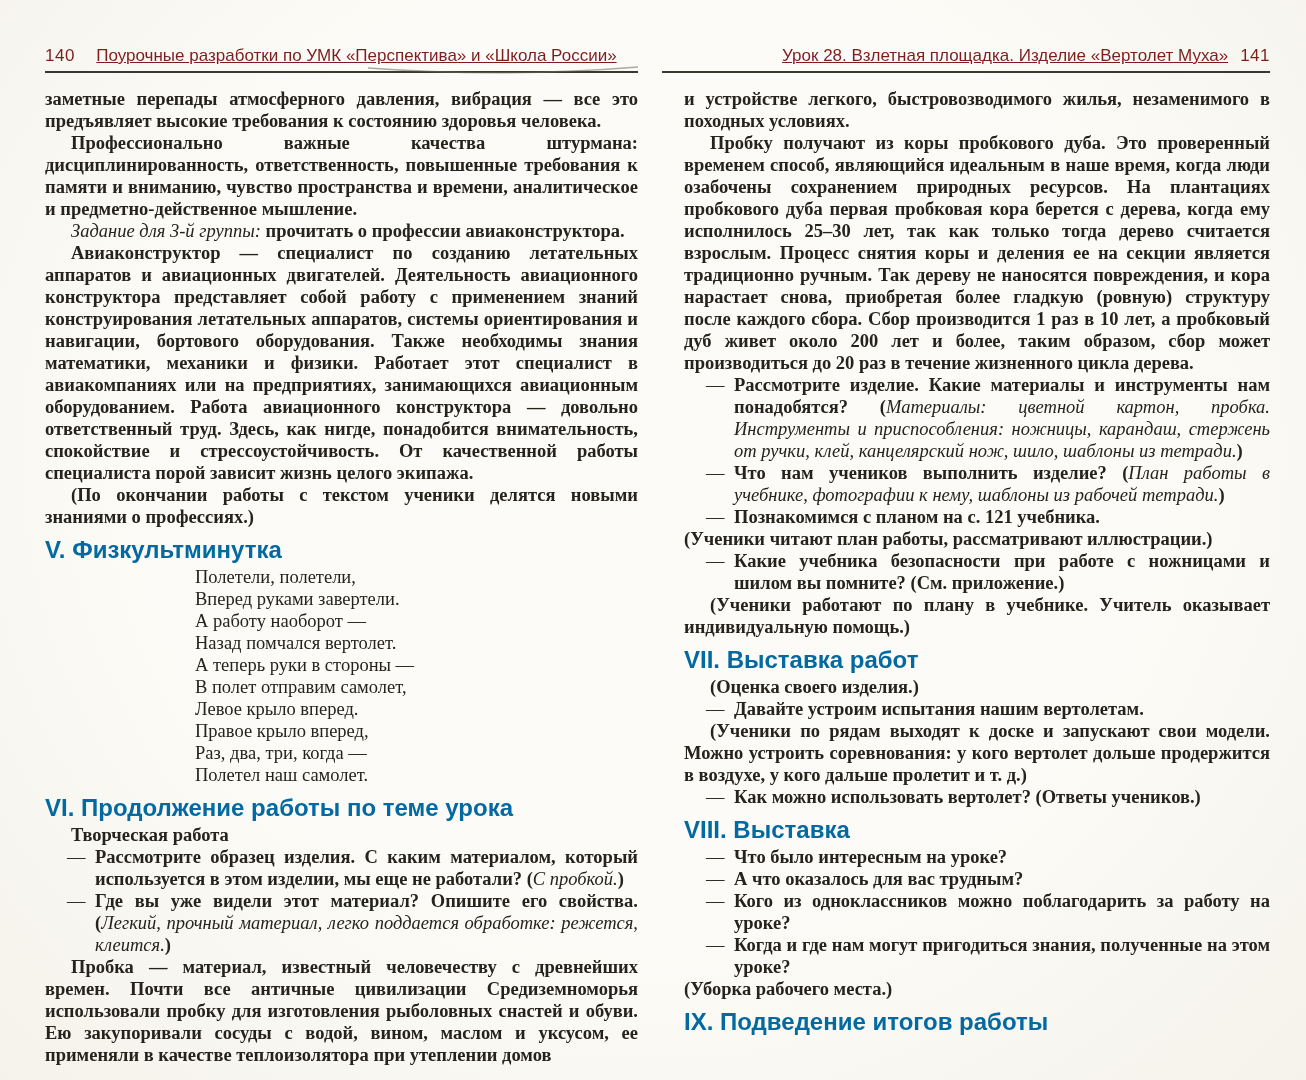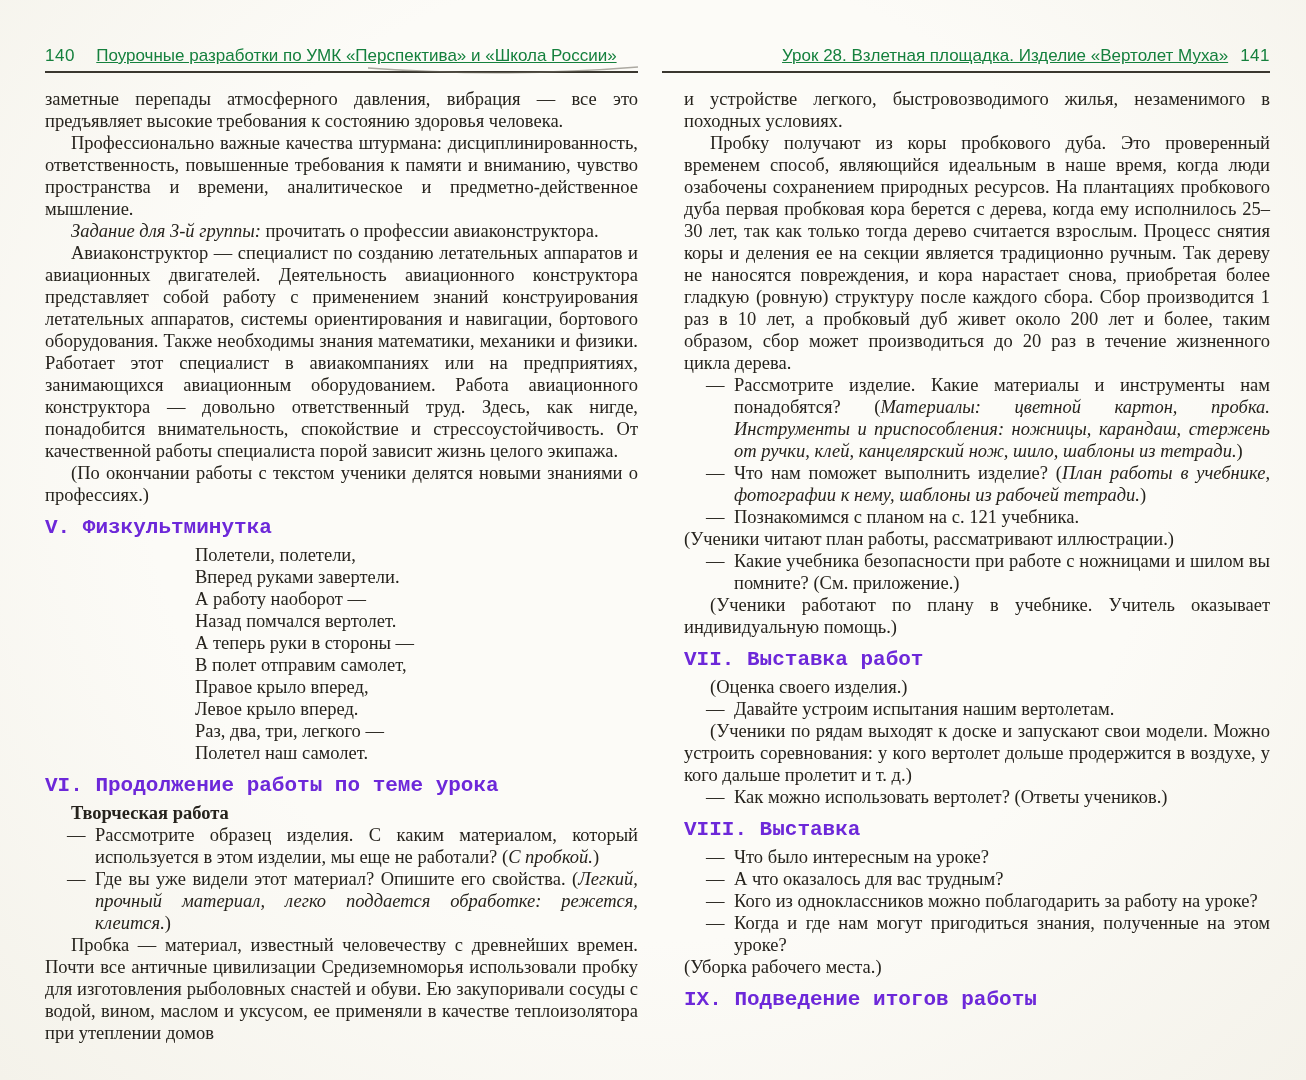--- a/index.html
+++ b/index.html
@@ -11,21 +11,21 @@
     -webkit-font-smoothing:antialiased;
   }
   .page{position:absolute;top:0;height:1080px;}
   .page-left{left:45px;width:593px;}
   .page-right{left:662px;width:608px;}
 
   .header-row{
     display:flex;align-items:baseline;
     font-family:"Liberation Sans", sans-serif;
     padding-top:46px;
-    color:#15803d;
+    color:#7f1d1d;
   }
   .page-num{font-size:17px;letter-spacing:.5px;}
   .running-head{font-size:17px;text-decoration:underline;}
   .page-left .running-head{flex:1;text-align:center;}
   .page-right .running-head{flex:1;text-align:right;}
   .page-right .page-num{margin-left:12px;}
   .header-rule{height:0;border-bottom:2px solid #3a372f;margin-top:5px;}
   .scan-curve{position:absolute;top:66px;right:0;opacity:.55;}
 
   .page-body{
@@ -33,33 +33,33 @@
     font-size:18.5px;line-height:22px;
     text-align:justify;
   }
   .page-right .page-body{margin-left:22px;}
 
   .page-body p{margin:0;}
   p.paragraph{text-indent:26px;}
   p.paragraph.flush{text-indent:0;}
 
   .heading{
-    font-family:Liberation Mono, monospace;
-    font-weight:bold;font-size:21px;line-height:24px;
-    margin:10px 0 4px;text-align:left;color:#6d28d9;
+    font-family:Liberation Sans, sans-serif;
+    font-weight:bold;font-size:24px;line-height:24px;
+    margin:10px 0 4px;text-align:left;color:#0369a1;
   }
   .subheading{font-weight:bold;margin-left:26px;text-align:left;}
 
   p.bullet{position:relative;padding-left:50px;text-indent:0;}
   p.bullet .dash{position:absolute;left:22px;}
 
   .verse{margin-left:150px;text-align:left;}
   .verse-line{line-height:22px;}
 
-  .style-normal{font-style:normal;font-weight:normal;}
+  .style-normal{font-style:normal;font-weight:bold;}
   .style-italic{font-style:italic;}
   .style-bolditalic{font-style:italic;font-weight:normal;}
 </style>
 </head>
 <body>
 
 <div class="page page-left">
   <div class="header-row">
     <span class="page-num">140</span>
     <span class="running-head">Поурочные разработки по УМК «Перспектива» и «Школа России»</span>
@@ -75,44 +75,44 @@
       <p class="paragraph"><span class="style-normal">Авиаконструктор — специалист по созданию летательных аппаратов и авиационных двигателей. Деятельность авиационного конструктора представляет собой работу с применением знаний конструирования летательных аппаратов, системы ориентирования и навигации, бортового оборудования. Также необходимы знания математики, механики и физики. Работает этот специалист в авиакомпаниях или на предприятиях, занимающихся авиационным оборудованием. Работа авиационного конструктора — довольно ответственный труд. Здесь, как нигде, понадобится внимательность, спокойствие и стрессоустойчивость. От качественной работы специалиста порой зависит жизнь целого экипажа.</span></p>
       <p class="paragraph"><span class="style-normal">(По окончании работы с текстом ученики делятся новыми знаниями о профессиях.)</span></p>
       <div class="heading">V. Физкультминутка</div>
       <div class="verse">
         <div class="verse-line">Полетели, полетели,</div>
         <div class="verse-line">Вперед руками завертели.</div>
         <div class="verse-line">А работу наоборот —</div>
         <div class="verse-line">Назад помчался вертолет.</div>
         <div class="verse-line">А теперь руки в стороны —</div>
         <div class="verse-line">В полет отправим самолет,</div>
+        <div class="verse-line">Левое крыло вперед.</div>
         <div class="verse-line">Правое крыло вперед,</div>
-        <div class="verse-line">Левое крыло вперед.</div>
-        <div class="verse-line">Раз, два, три, легкого —</div>
+        <div class="verse-line">Раз, два, три, когда —</div>
         <div class="verse-line">Полетел наш самолет.</div>
       </div>
       <div class="heading">VI. Продолжение работы по теме урока</div>
       <div class="subheading">Творческая работа</div>
       <p class="bullet"><span class="dash">—</span><span class="style-normal">Рассмотрите образец изделия. С каким материалом, который используется в этом изделии, мы еще не работали? (</span><span class="style-italic">С пробкой.</span><span class="style-normal">)</span></p>
       <p class="bullet"><span class="dash">—</span><span class="style-normal">Где вы уже видели этот материал? Опишите его свойства. (</span><span class="style-italic">Легкий, прочный материал, легко поддается обработке: режется, клеится.</span><span class="style-normal">)</span></p>
       <p class="paragraph"><span class="style-normal">Пробка — материал, известный человечеству с древнейших времен. Почти все античные цивилизации Средиземноморья использовали пробку для изготовления рыболовных снастей и обуви. Ею закупоривали сосуды с водой, вином, маслом и уксусом, ее применяли в качестве теплоизолятора при утеплении домов</span></p>
     </div>
 </div>
 
 <div class="page page-right">
   <div class="header-row">
     <span class="running-head">Урок 28. Взлетная площадка. Изделие «Вертолет Муха»</span>
     <span class="page-num">141</span>
   </div>
   <div class="header-rule"></div>
   <div class="page-body">
       <p class="paragraph flush"><span class="style-normal">и устройстве легкого, быстровозводимого жилья, незаменимого в походных условиях.</span></p>
       <p class="paragraph"><span class="style-normal">Пробку получают из коры пробкового дуба. Это проверенный временем способ, являющийся идеальным в наше время, когда люди озабочены сохранением природных ресурсов. На плантациях пробкового дуба первая пробковая кора берется с дерева, когда ему исполнилось 25–30 лет, так как только тогда дерево считается взрослым. Процесс снятия коры и деления ее на секции является традиционно ручным. Так дереву не наносятся повреждения, и кора нарастает снова, приобретая более гладкую (ровную) структуру после каждого сбора. Сбор производится 1 раз в 10 лет, а пробковый дуб живет около 200 лет и более, таким образом, сбор может производиться до 20 раз в течение жизненного цикла дерева.</span></p>
       <p class="bullet"><span class="dash">—</span><span class="style-normal">Рассмотрите изделие. Какие материалы и инструменты нам понадобятся? (</span><span class="style-italic">Материалы: цветной картон, пробка. Инструменты и приспособления: ножницы, карандаш, стержень от ручки, клей, канцелярский нож, шило, шаблоны из тетради.</span><span class="style-normal">)</span></p>
-      <p class="bullet"><span class="dash">—</span><span class="style-normal">Что нам поможет выполнить изделие? (</span><span class="style-italic">План работы в учебнике, фотографии к нему, шаблоны из рабочей тетради.</span><span class="style-normal">)</span></p>
+      <p class="bullet"><span class="dash">—</span><span class="style-normal">Что нам учеников выполнить изделие? (</span><span class="style-italic">План работы в учебнике, фотографии к нему, шаблоны из рабочей тетради.</span><span class="style-normal">)</span></p>
       <p class="bullet"><span class="dash">—</span><span class="style-normal">Познакомимся с планом на с. 121 учебника.</span></p>
       <p class="paragraph flush"><span class="style-normal">(Ученики читают план работы, рассматривают иллюстрации.)</span></p>
       <p class="bullet"><span class="dash">—</span><span class="style-normal">Какие учебника безопасности при работе с ножницами и шилом вы помните? (См. приложение.)</span></p>
       <p class="paragraph"><span class="style-normal">(Ученики работают по плану в учебнике. Учитель оказывает индивидуальную помощь.)</span></p>
       <div class="heading">VII. Выставка работ</div>
       <p class="paragraph"><span class="style-normal">(Оценка своего изделия.)</span></p>
       <p class="bullet"><span class="dash">—</span><span class="style-normal">Давайте устроим испытания нашим вертолетам.</span></p>
       <p class="paragraph"><span class="style-normal">(Ученики по рядам выходят к доске и запускают свои модели. Можно устроить соревнования: у кого вертолет дольше продержится в воздухе, у кого дальше пролетит и т. д.)</span></p>
       <p class="bullet"><span class="dash">—</span><span class="style-normal">Как можно использовать вертолет? (Ответы учеников.)</span></p>
       <div class="heading">VIII. Выставка</div>

